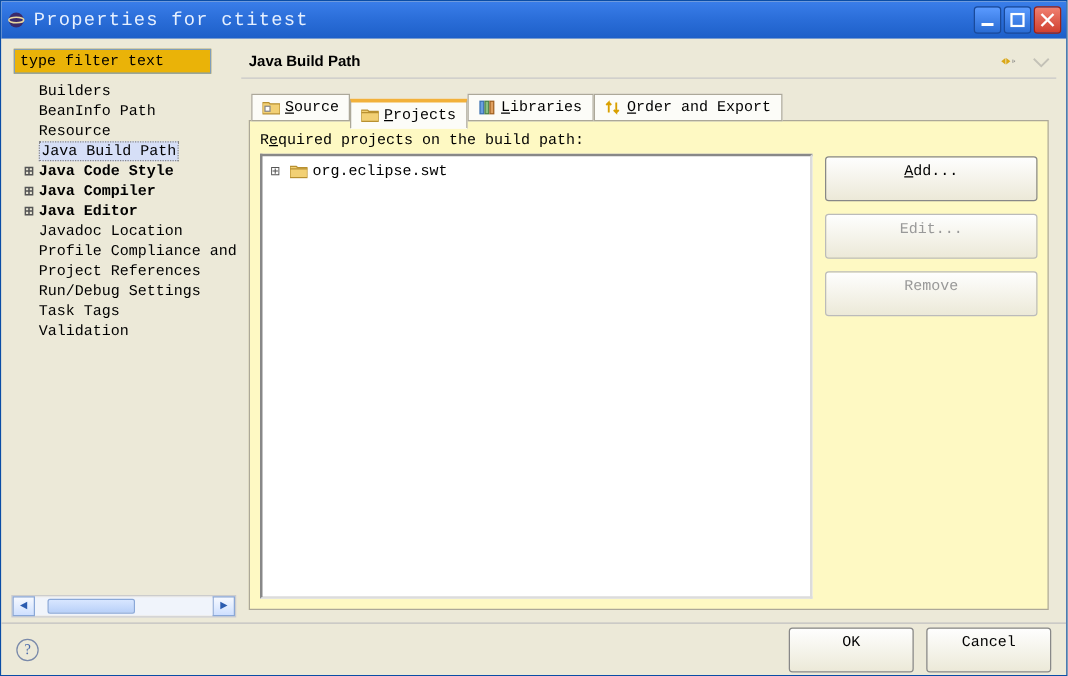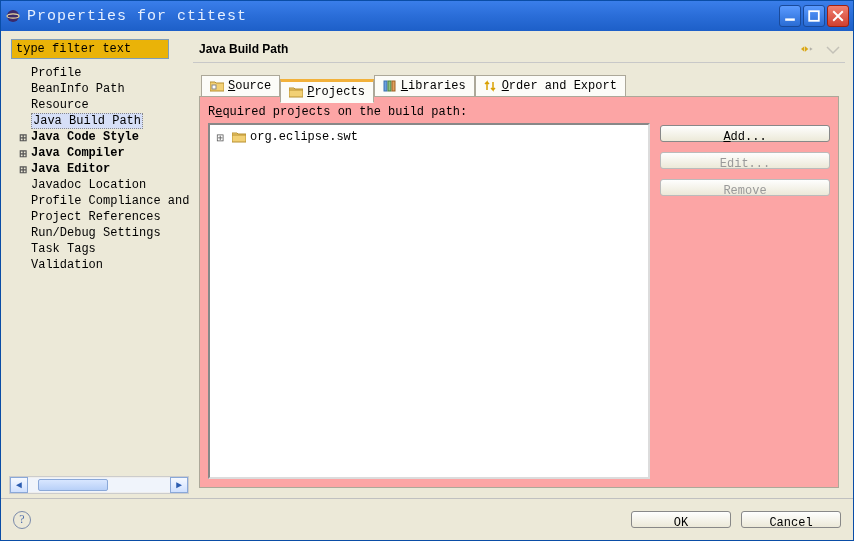--- a/index.html
+++ b/index.html
@@ -183,21 +183,21 @@
   .tab.active {
     background: #fcfcf8;
     border-bottom: 1px solid #fcfcf8;
     border-top: 3px solid #f2b13a;
     margin-top: 6px;
     height: 24px;
   }
   .tab .tico { width:14px; height:14px; display:inline-flex; }
   .tab-body {
     flex:1;
-    background:#fca5a5;
+    background:#fef9c3;
     border:1px solid #aca899;
     padding: 8px;
     display:flex;
     flex-direction: column;
     min-height:0;
   }
   .subrow {
     display:flex;
     gap:10px;
     flex:1;
@@ -222,21 +222,21 @@
   .proj-item .plus { font-family:Arial; font-size:10px; color:#555; width:12px;}
   .proj-item .folder-ico { width:14px; height:12px; }
   .btncol {
     width:170px;
     display:flex;
     flex-direction:column;
     gap:10px;
     padding-top:2px;
   }
   .btn {
-    height:17px;
+    height:36px;
     background: linear-gradient(to bottom,#fefefe,#ece9d8);
     border:1px solid #888;
     border-radius:3px;
     font-family:"Courier New",monospace;
     font-size:12px;
     text-align:center;
     line-height:22px;
     color:#000;
     cursor:default;
   }
@@ -290,21 +290,21 @@
       </div>
   </div>
 </div>
 
 <div class="client">
   <div class="upper">
     <div class="sidebar">
       <input class="filter" value="type filter text" style="">
       <div class="tree" id="tree">
           <div class="tree-item">
-            <span>Profile</span>
+            <span>Builders</span>
           </div>
           <div class="tree-item">
             <span>BeanInfo Path</span>
           </div>
           <div class="tree-item">
             <span>Resource</span>
           </div>
           <div class="tree-item selected">
             <span>Java Build Path</span>
           </div>

